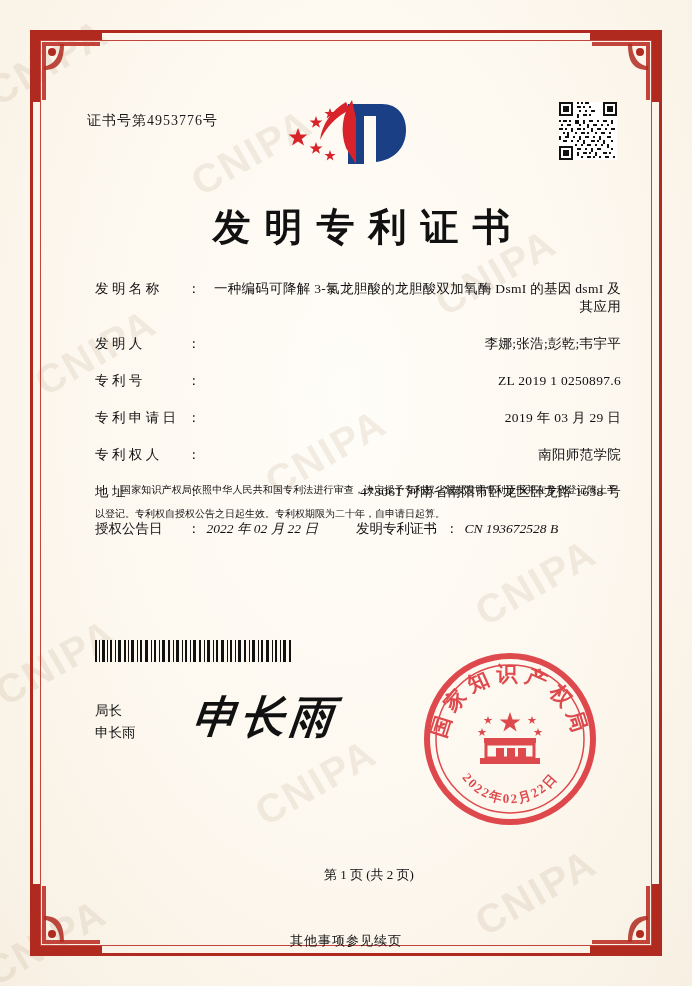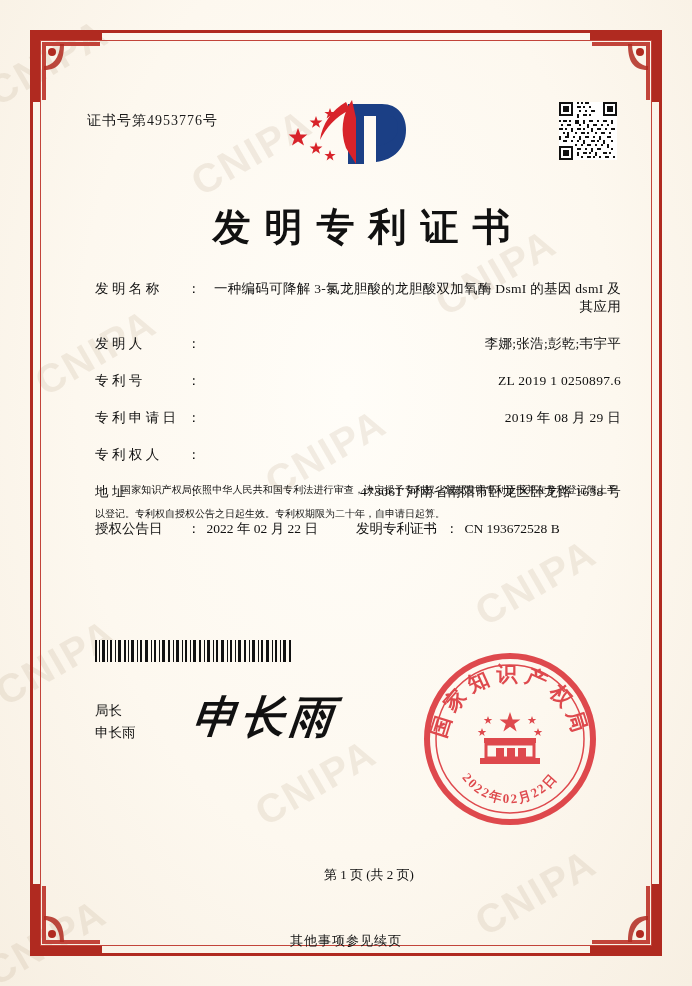--- a/index.html
+++ b/index.html
@@ -126,21 +126,21 @@
   .row .colon { margin: 0 6px 0 0; }
   .row .val {
     flex: 1;
     letter-spacing: 0.3px;
   }
   .row .lbl2 {
     flex: 0 0 auto;
     margin-left: 38px;
     margin-right: 8px;
   }
-  .row .val2 { flex: 0 0 auto; }
+  .row .val2 { flex: 0 0 auto; font-style: italic; }
 
   .para {
     position: absolute;
     left: 50px; right: 40px;
     font-size: 10px;
     line-height: 24px;
     color: #111;
     text-align: justify;
     text-justify: inter-ideograph;
     margin-top: 16px;
@@ -389,26 +389,27 @@
 
       <div class="row">
         <div class="lbl">专 利 号</div>
         <div class="colon">：</div>
         <div class="val">ZL 2019 1 0250897.6</div>
       </div>
 
       <div class="row">
         <div class="lbl">专 利 申 请 日</div>
         <div class="colon">：</div>
-        <div class="val">2019 年 08 月 29 日</div>
+        <div class="val">2019 年 03 月 29 日</div>
       </div>
 
       <div class="row">
         <div class="lbl">专 利 权 人</div>
         <div class="colon">：</div>
+        <div class="val">南阳师范学院</div>
       </div>
 
       <div class="row">
         <div class="lbl">地 址</div>
         <div class="colon">：</div>
         <div class="val">473061 河南省南阳市卧龙区卧龙路 1638 号</div>
       </div>
 
       <div class="row">
         <div class="lbl">授权公告日</div>

